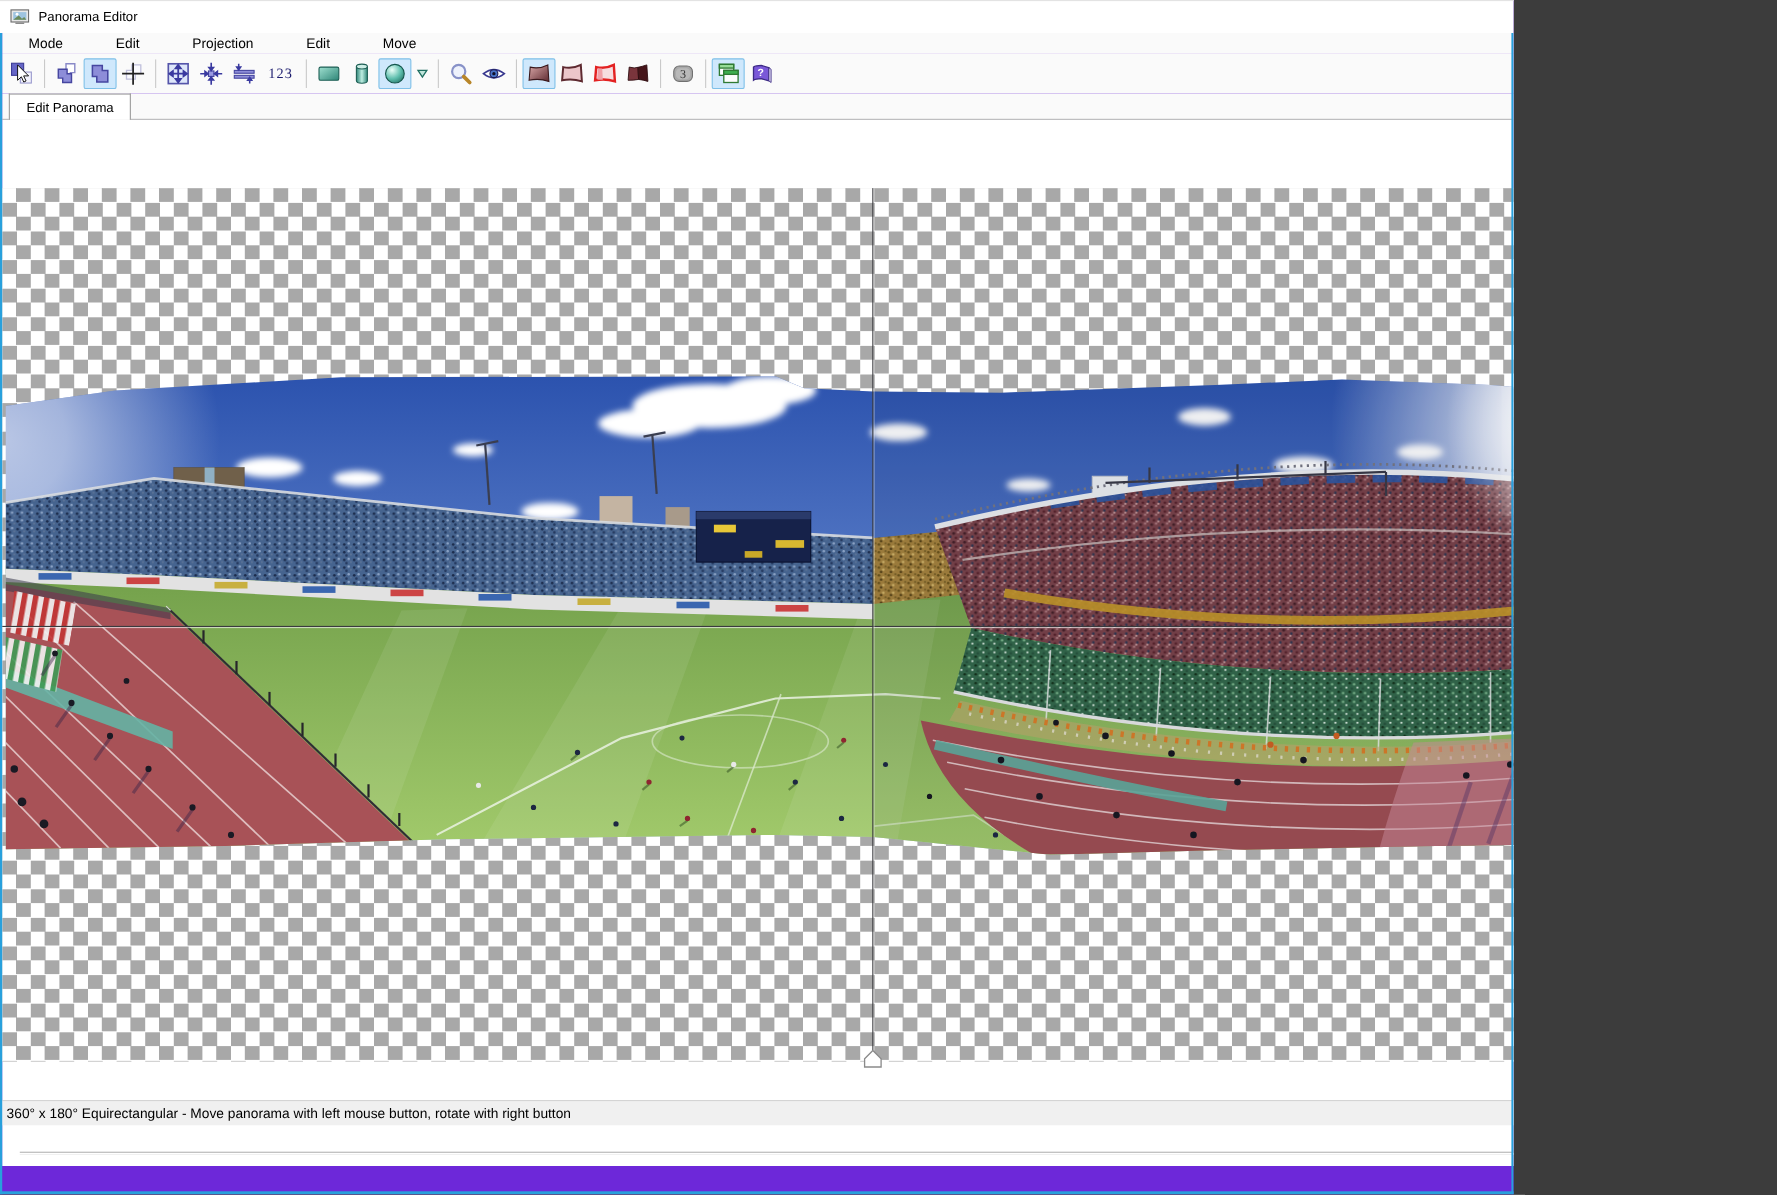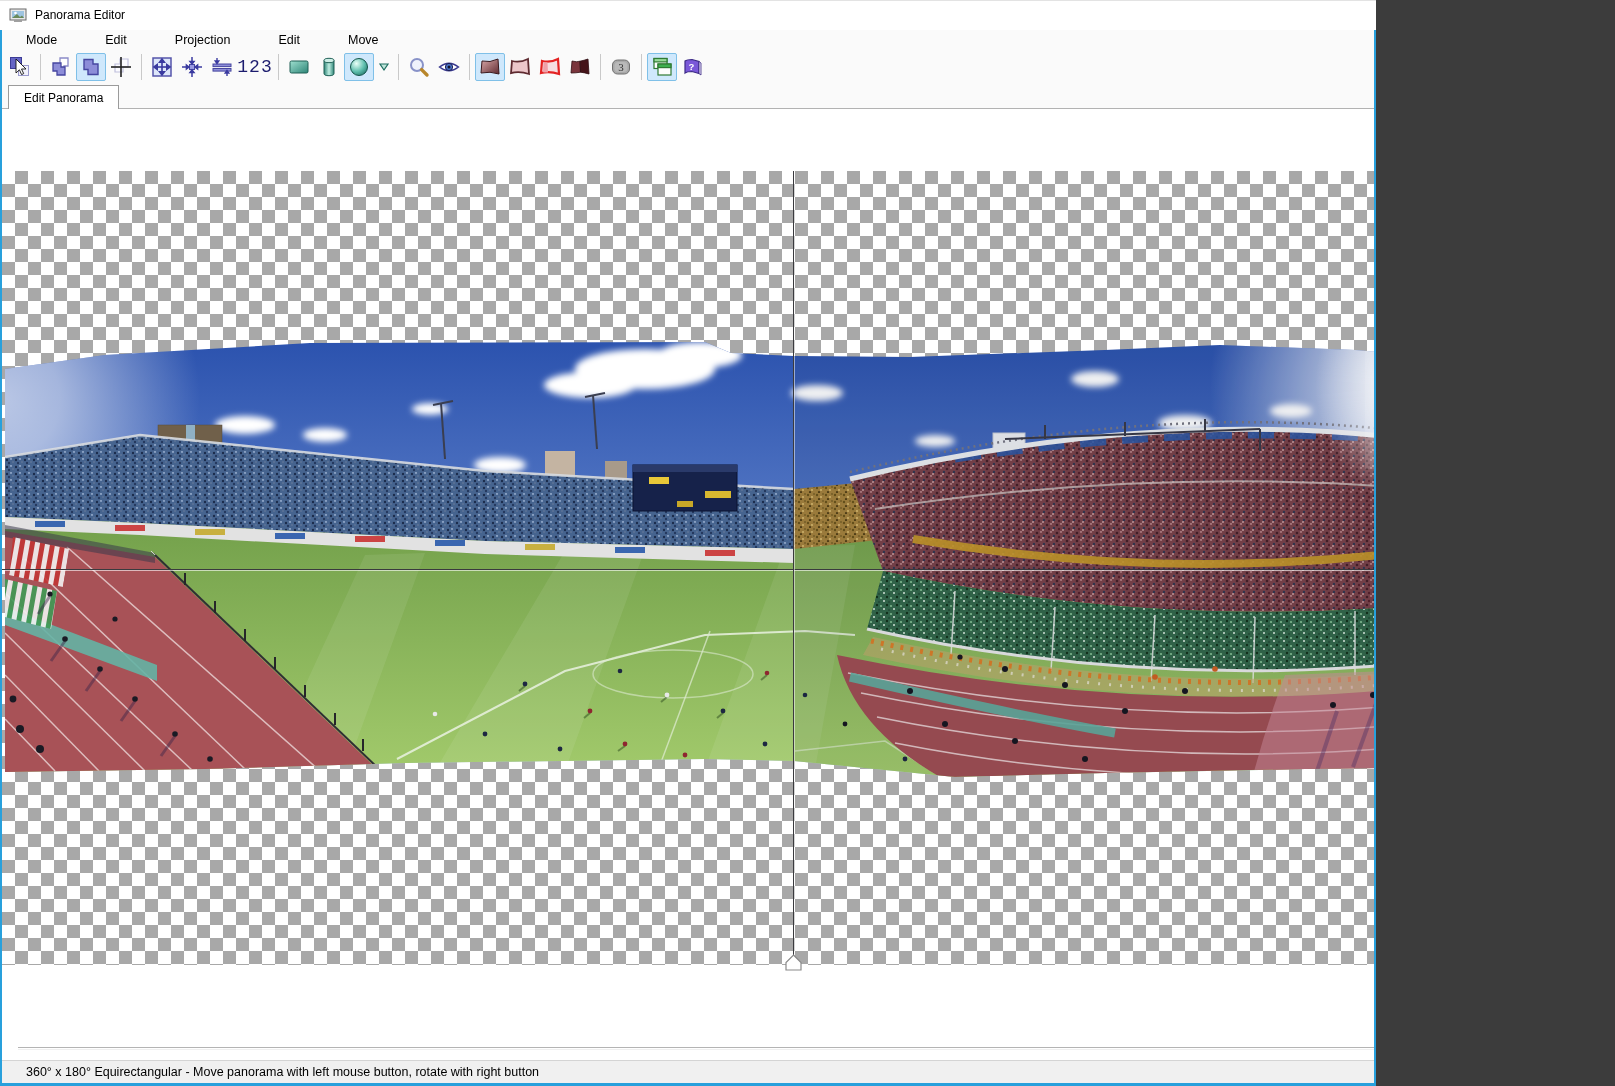--- a/index.html
+++ b/index.html
@@ -20,21 +20,21 @@
            display:flex;align-items:center;font-size:12.5px}
   .menu-item{padding:0 24px;height:100%;display:flex;align-items:center}
 
   .toolbar{position:absolute;left:2px;top:49px;width:1611px;height:36px;background:#fafafa;
            display:flex;align-items:center;padding-left:3px;box-sizing:border-box}
   .tbtn{width:30px;height:28px;display:flex;align-items:center;justify-content:center;
         border:1px solid transparent;border-radius:2px;box-sizing:border-box;flex:none}
   .tbtn.active{background:#cfe8fc;border-color:#7fc0e8}
   .tbtn.narrow{width:19px}
   .tsep{width:1px;height:26px;background:#c9c9c9;margin:0 5px;flex:none}
-  .t123{font-family:Liberation Mono, monospace;font-size:18px;color:#1c1c6e;letter-spacing:1px}
+  .t123{font-family:Liberation Serif, serif;font-size:13px;color:#1c1c6e;letter-spacing:1px}
 
   .tabrow{position:absolute;left:2px;top:85px;width:1611px;height:24px;background:#fafafa;
           border-bottom:1px solid #b2b2b2;box-sizing:border-box}
   .tab{position:absolute;left:6px;top:0;height:24px;background:#fff;border:1px solid #9b9b9b;border-bottom:none;
        display:flex;align-items:center;padding:0 15px;font-size:12px;box-sizing:border-box;z-index:2}
 
   .content{position:absolute;left:2px;top:109px;width:1611px;height:951px;background:#fff}
   .checker{position:absolute;left:0;top:62px;width:1601px;height:794px;background-color:#fff;
            background-image:conic-gradient(#a8a8a8 25%,#fff 0 50%,#a8a8a8 0 75%,#fff 0);
            background-size:26px 26px}
@@ -44,23 +44,23 @@
   .vguide{position:absolute;left:791px;top:62px;width:1px;height:784px;background:#3a3a3e;
           box-shadow:1px 0 0 rgba(255,255,255,.5);z-index:3}
   .vguide-handle{position:absolute;left:782px;top:845px;z-index:4}
   .vgroove{position:absolute;left:1600px;top:6px;width:1px;height:926px;background:#b4b4b4;
            box-shadow:1px 0 0 #fff,2px 0 0 #f0f0f0;z-index:2}
   .hgroove{position:absolute;left:16px;top:938px;width:1585px;height:1px;background:#b4b4b4;
            box-shadow:0 1px 0 #fff,0 2px 0 #f0f0f0;z-index:2}
   .up-handle{position:absolute;left:1560px;top:928px;z-index:5}
   .left-handle{position:absolute;left:1587px;top:908px;z-index:5}
 
-  .statusbar{position:absolute;left:2px;top:1060px;width:1611px;height:23px;background:#f0f0f0;
+  .statusbar{position:absolute;left:2px;top:1000px;width:1611px;height:23px;background:#f0f0f0;
              border-top:1px solid #d4d4d4;display:flex;align-items:center;font-size:12.5px;
-             padding-left:24px;box-sizing:border-box}
+             padding-left:4px;box-sizing:border-box}
   .grip{position:absolute;right:4px;bottom:2px}
 </style>
 </head>
 <body>
 
 <div class="window">
   <div class="wb-top"></div>
   <div class="wb-left"></div>
   <div class="wb-right"></div>
   <div class="wb-bottom"></div>

